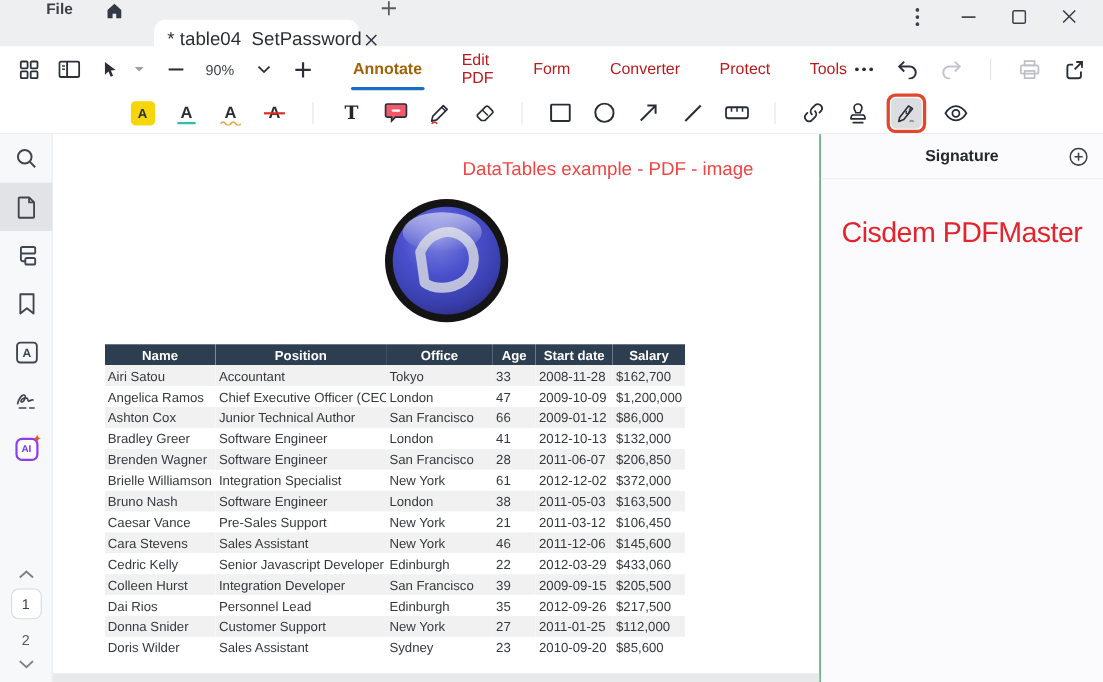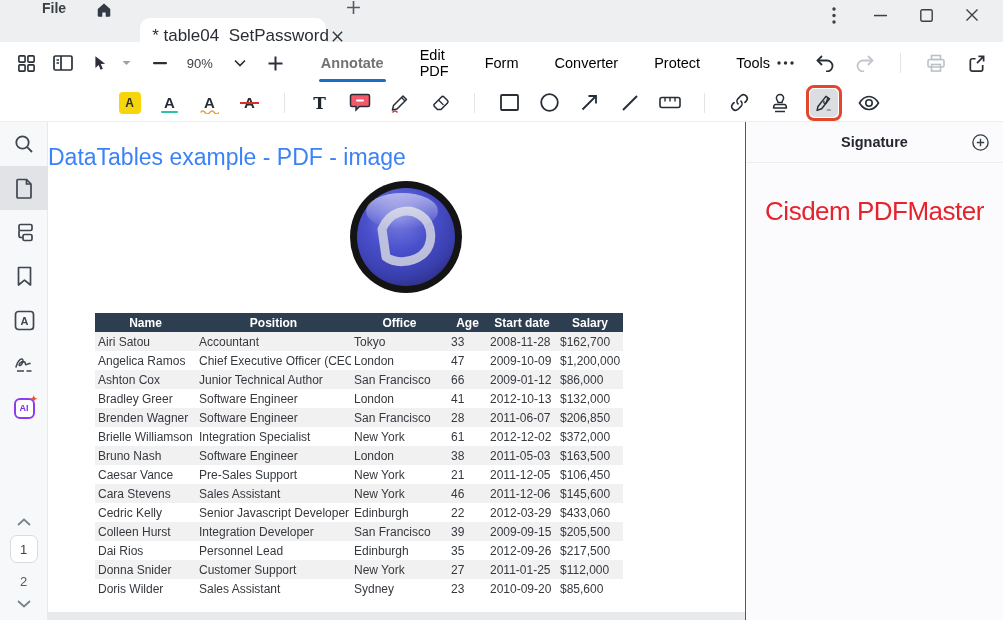--- a/index.html
+++ b/index.html
@@ -21,22 +21,22 @@
   .win-btn { width:30px; height:30px; display:flex; align-items:center; justify-content:center; }
 
   
   .toolbar1 { position:absolute; top:42px; left:0; right:0; height:42px; background:#fff;
               display:flex; align-items:center; padding:0 14px;justify-content:flex-end; }
   .tb-btn { display:flex; align-items:center; justify-content:center; width:26px; height:26px; }
   .tb-group { display:flex; align-items:center; gap:10px; }
   .vsep { width:1px; height:20px; background:#e2e4e8; margin:0 8px; }
   .zoom-val { font-size:13px; color:#3c4148; width:34px; text-align:center; }
   .menus { display:flex; align-items:center; gap:32px; margin-left:30px; }
-  .menu-item { font-size:14.5px; color:#000000; cursor:default; position:relative; padding:8px 2px; }
-  .menu-item.active { color:#737373; font-weight:700; }
+  .menu-item { font-size:14.5px; color:#b91c1c; cursor:default; position:relative; padding:8px 2px; }
+  .menu-item.active { color:#a16207; font-weight:700; }
   .menu-item.active::after { content:""; position:absolute; left:0; right:0; bottom:-3px; height:3px;
                              border-radius:2px; background:#1a6fc4; }
   .tb-right { margin-left:auto; display:flex; align-items:center; gap:14px; }
 
   
   .toolbar2 { position:absolute; top:84px; left:0; right:0; height:38px; background:#fff;
               border-bottom:1px solid #eceef0; display:flex; align-items:center; padding-left:116px; gap:13px; }
   .tool { width:27px; height:27px; display:flex; align-items:center; justify-content:center; position:relative; }
   .hl-box { width:22px; height:22px; background:#f6d60a; border-radius:4px; display:flex;
             align-items:center; justify-content:center; font-weight:700; font-size:12px; color:#272d36; }
@@ -57,21 +57,21 @@
             display:flex; align-items:center; justify-content:center; font-size:9px; font-weight:700;
             color:#7b2ff0; background:#fff; }
   .ai-spark { position:absolute; top:-6px; right:-5px; color:#f0502e; font-size:9px; }
   .pager { position:absolute; left:0; right:0; bottom:12px; display:flex; flex-direction:column;
            align-items:center; gap:9px; }
   .page-box { width:28px; height:28px; background:#fff; border:1px solid #d8dade; border-radius:7px;
               display:flex; align-items:center; justify-content:center; font-size:13px; color:#3c4148; }
   .page-num { font-size:13px; color:#565b62; padding:2px 0; }
 
   .content { position:absolute; left:48px; right:258px; top:122px; bottom:0; background:#fff; overflow:hidden; }
-  .doc-title { position:absolute; top:22px; left:0; right:60px; text-align:left; font-size:23px; color:#3b82f6; }
+  .doc-title { position:absolute; top:22px; left:0; right:60px; text-align:right; font-size:17px; color:#ef4444; }
   .logo { position:absolute; top:57px; left:300px; }
   .bottom-strip { position:absolute; left:0; right:0; bottom:0; height:8px; background:#e7e9ea; z-index:5; }
 
   table.pdf-table { position:absolute; top:191px; left:47px; width:528px; border-collapse:collapse;
                     font-size:12px; table-layout:fixed; }
   .pdf-table th { background:#2d3e50; color:#fff; font-weight:700; height:19px; text-align:center;
                   padding:0 3px; overflow:hidden; white-space:nowrap; }
   .pdf-table td { height:19px; padding:0 3px; color:#35393e; overflow:hidden; white-space:nowrap; }
   .pdf-table tbody tr:nth-child(odd) { background:#f1f1f2; }
 
@@ -489,21 +489,21 @@
             <td>London</td>
             <td>38</td>
             <td>2011-05-03</td>
             <td>$163,500</td>
           </tr>
           <tr>
             <td>Caesar Vance</td>
             <td>Pre-Sales Support</td>
             <td>New York</td>
             <td>21</td>
-            <td>2011-12-05</td>
+            <td>2011-03-12</td>
             <td>$106,450</td>
           </tr>
           <tr>
             <td>Cara Stevens</td>
             <td>Sales Assistant</td>
             <td>New York</td>
             <td>46</td>
             <td>2011-12-06</td>
             <td>$145,600</td>
           </tr>

